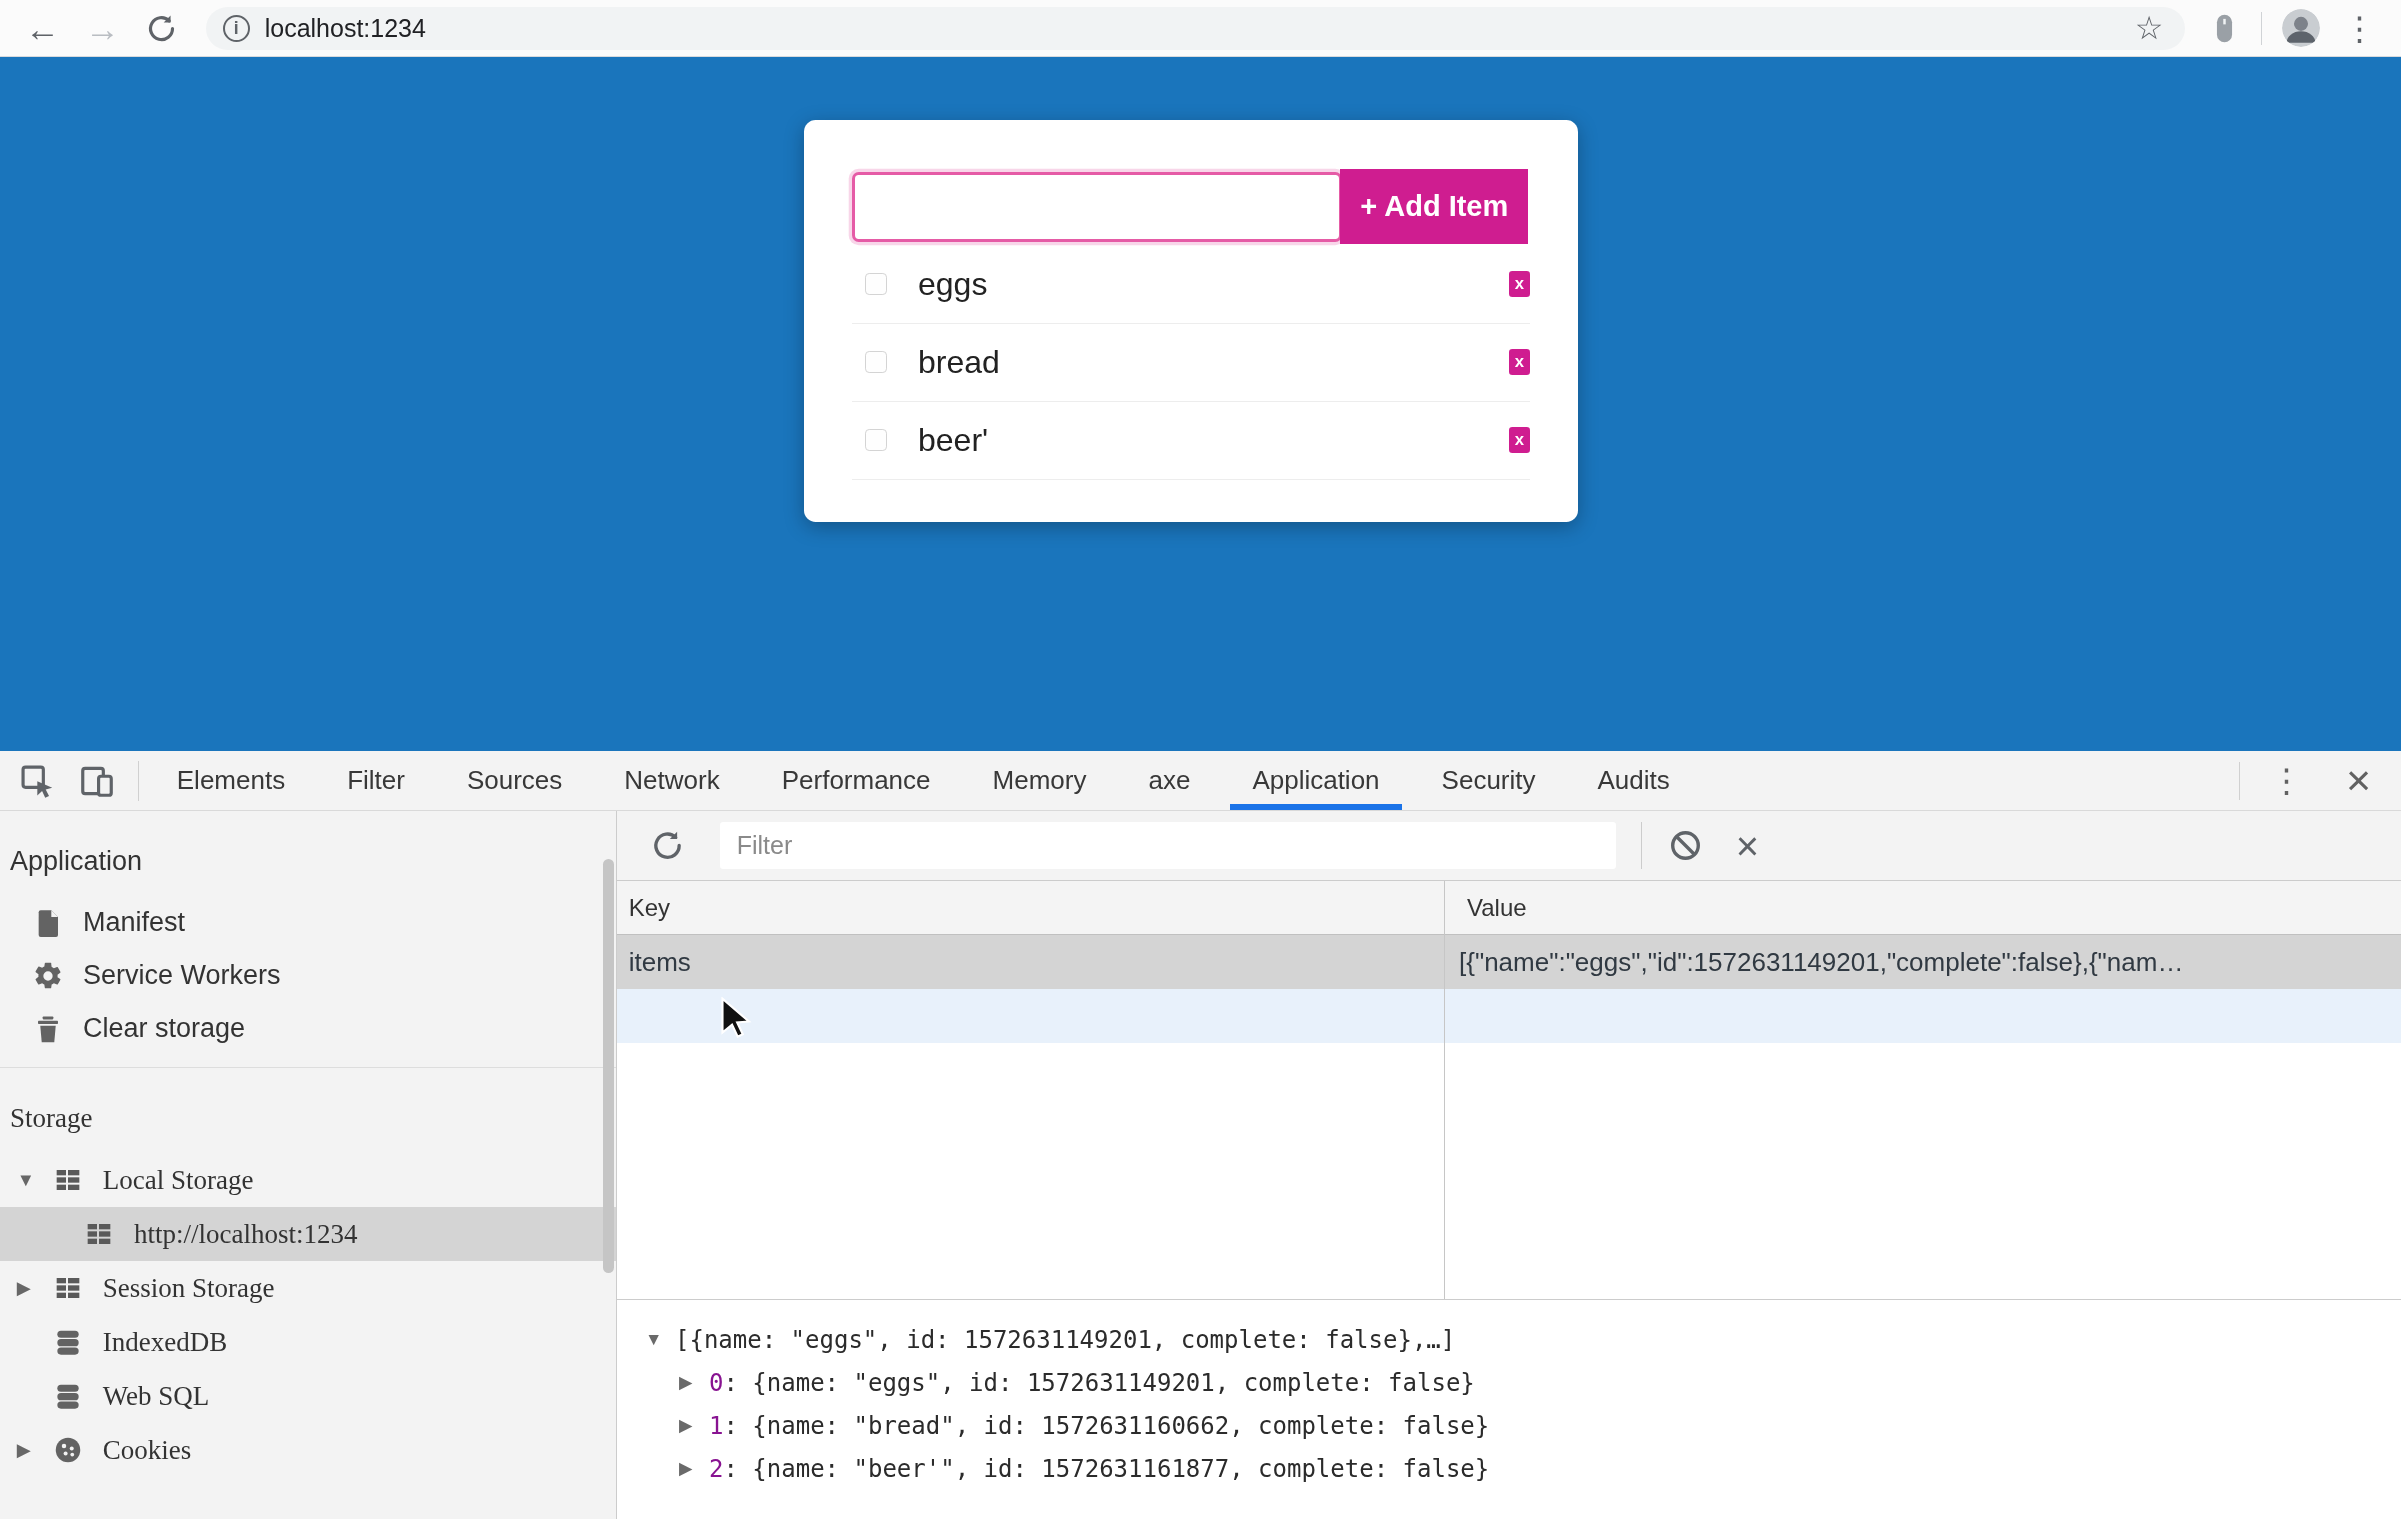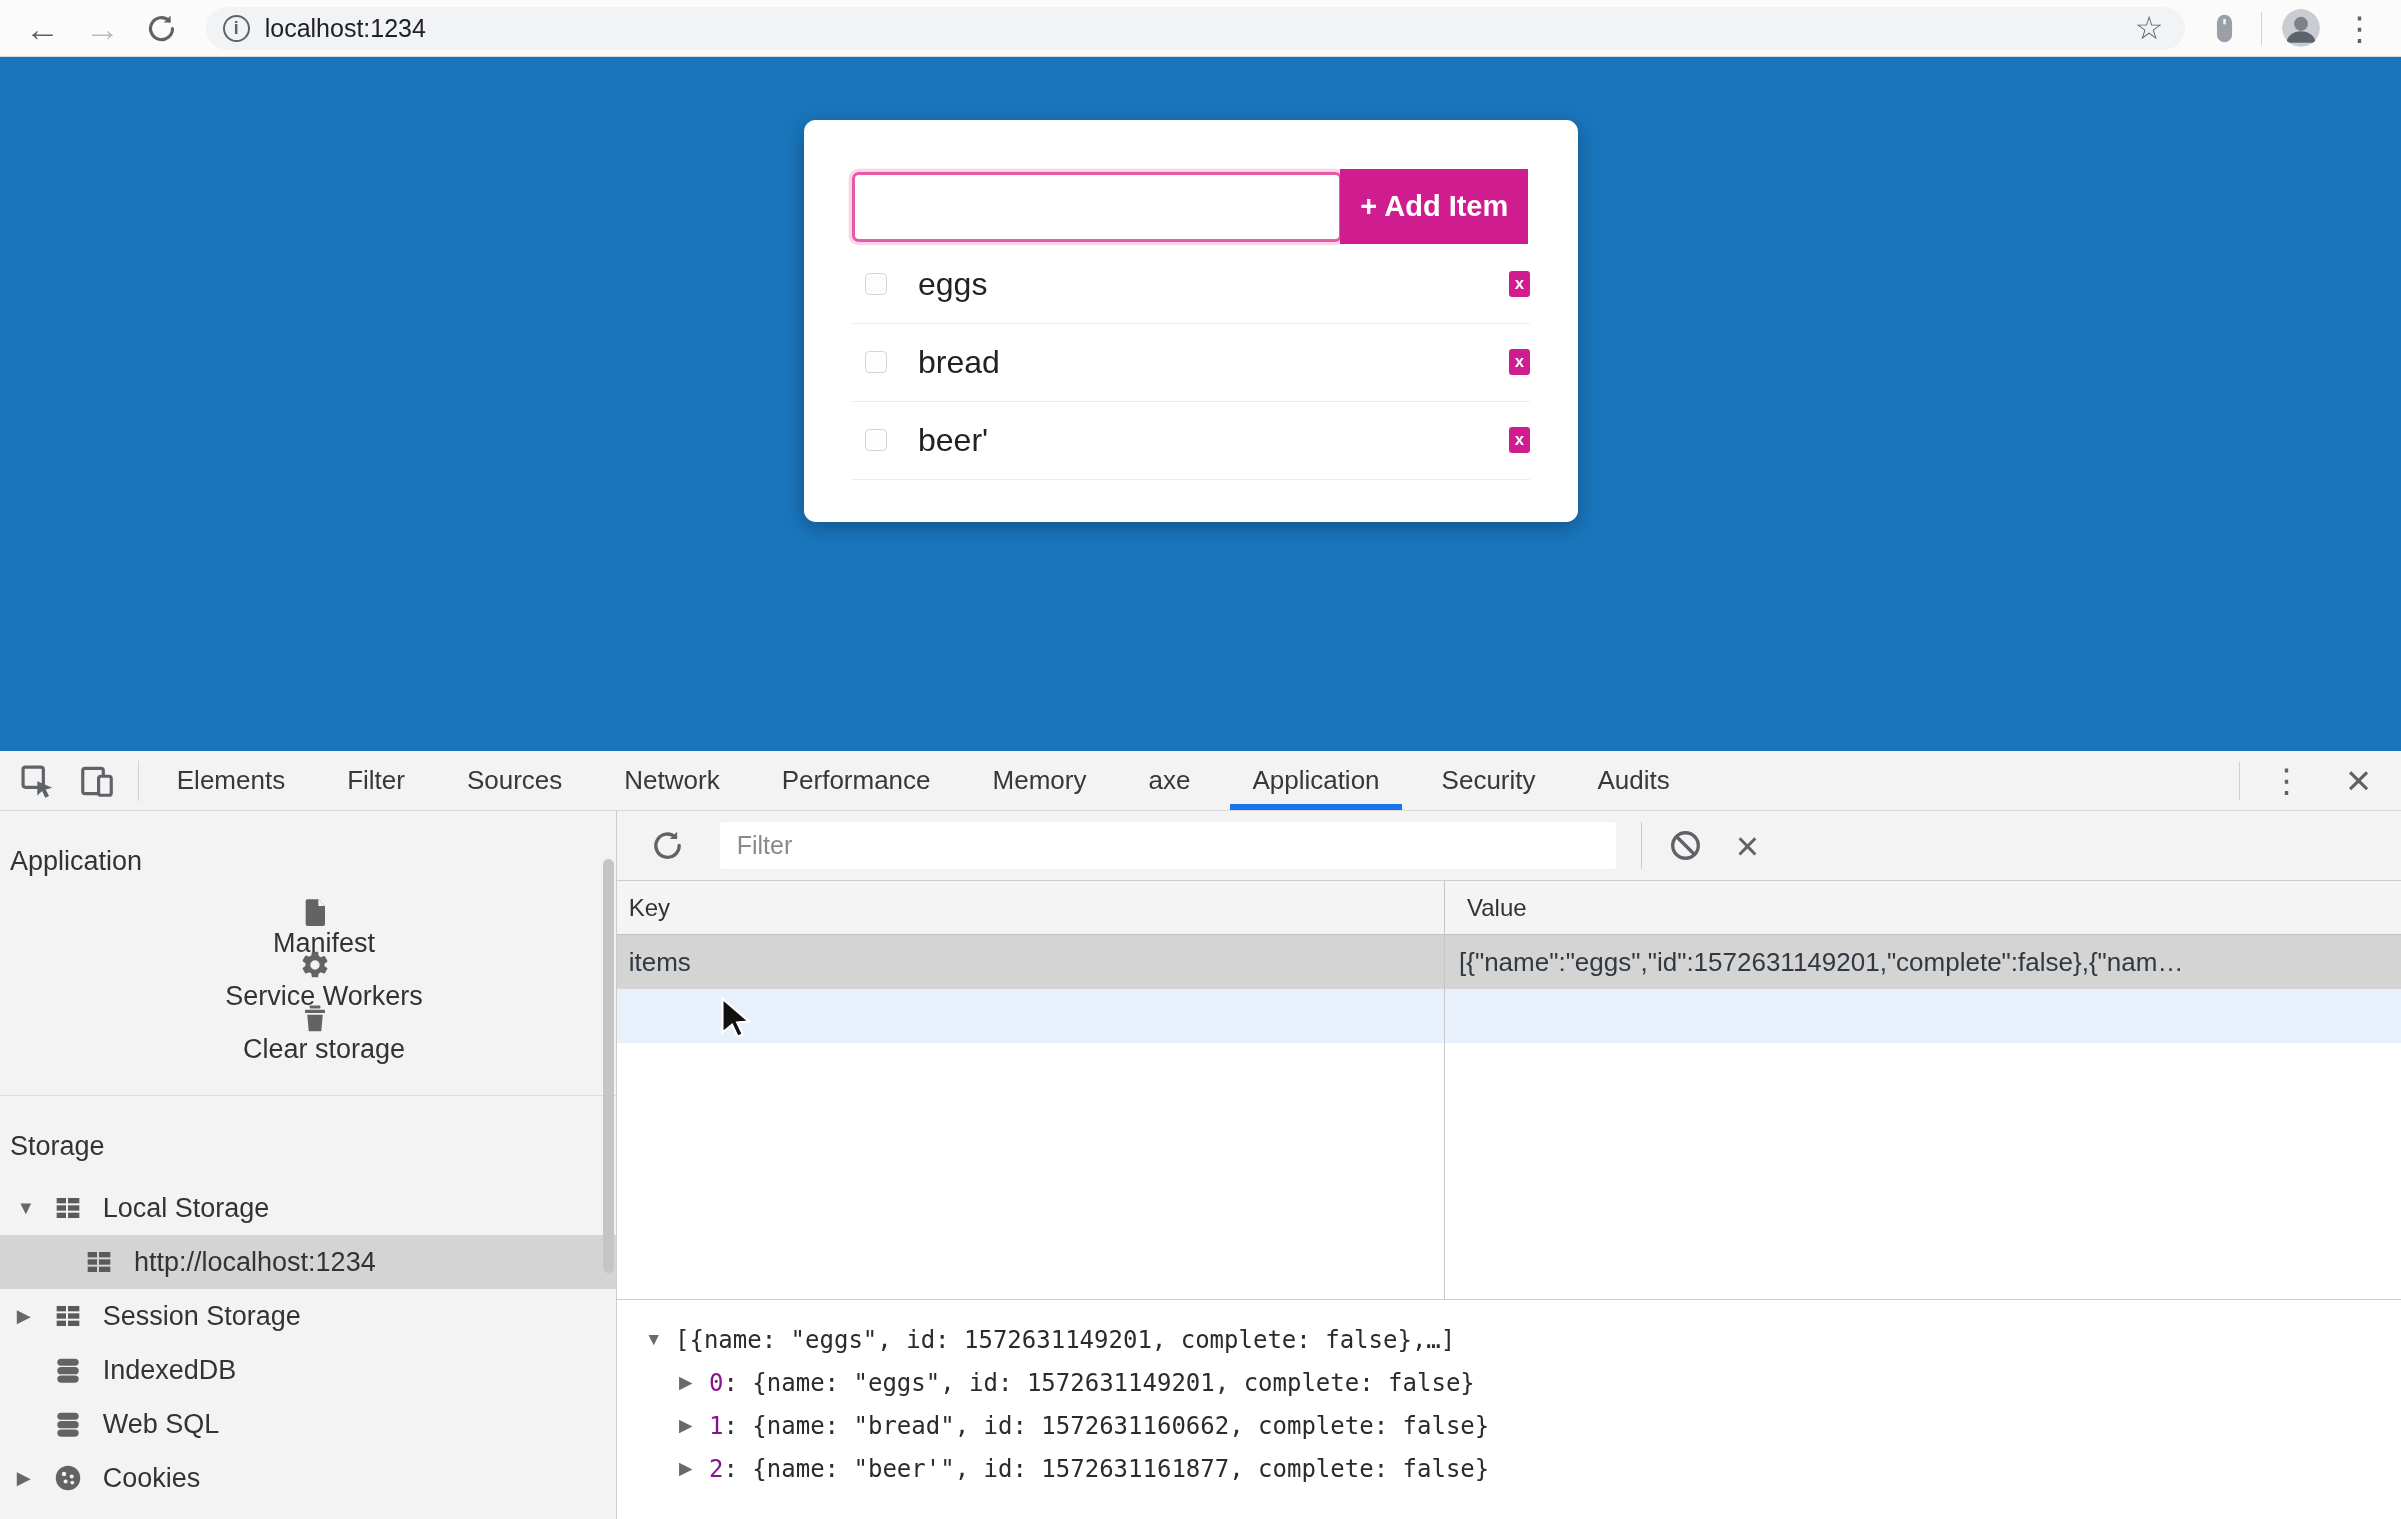--- a/index.html
+++ b/index.html
@@ -62,23 +62,23 @@
   .dt-right-sep { width:0.8px; height:38px; background:#d0d0d0; margin-right:30px; }
   .dt-kebab { font-size:33px; color:#616161; margin-right:43px; }
   .dt-close { font-size:43px; color:#616161; margin-right:30px; line-height:0.8; }
 
   .dt-body { flex:1; display:flex; min-height:0; }
 
   
   .dt-sidebar { width:617px; flex:none; background:#f3f3f3; border-right:0.8px solid #ccc;
                 position:relative; color:#333; }
   .sb-title { height:85px; padding:35px 0 0 10px; font-size:27px; }
-  .sb-item { height:53px; display:flex; align-items:center; padding-left:32px; font-size:27px;flex-direction:column; }
+  .sb-item { height:53px; display:flex; align-items:center; padding-left:32px; font-size:27px; }
   .sb-icon { width:32px; height:32px; flex:none; margin-right:19px; display:flex; }
-  .sb-section2 { margin-top:40px; border-top:0.8px solid #ddd; }
+  .sb-section2 { margin-top:12px; border-top:0.8px solid #ddd;font-family:Liberation Serif, serif; }
   .tree-row { height:54px; display:flex; align-items:center; padding-left:16.7px; font-size:27px; }
   .tree-row.child { padding-left:83px; }
   .tree-row.selected { background:#d4d4d4; }
   .twisty { width:35px; font-size:18.3px; color:#676767; flex:none; }
   .sb-scrollbar { position:absolute; top:48px; right:2.5px; width:11px; height:414px;
                   background:#c5c5c5; border-radius:5.8px; }
 
   
   .dt-main { flex:1; display:flex; flex-direction:column; min-width:0; background:#fff; }
   .dt-filterbar { height:70px; flex:none; background:#f3f3f3; border-bottom:0.8px solid #ccc;

